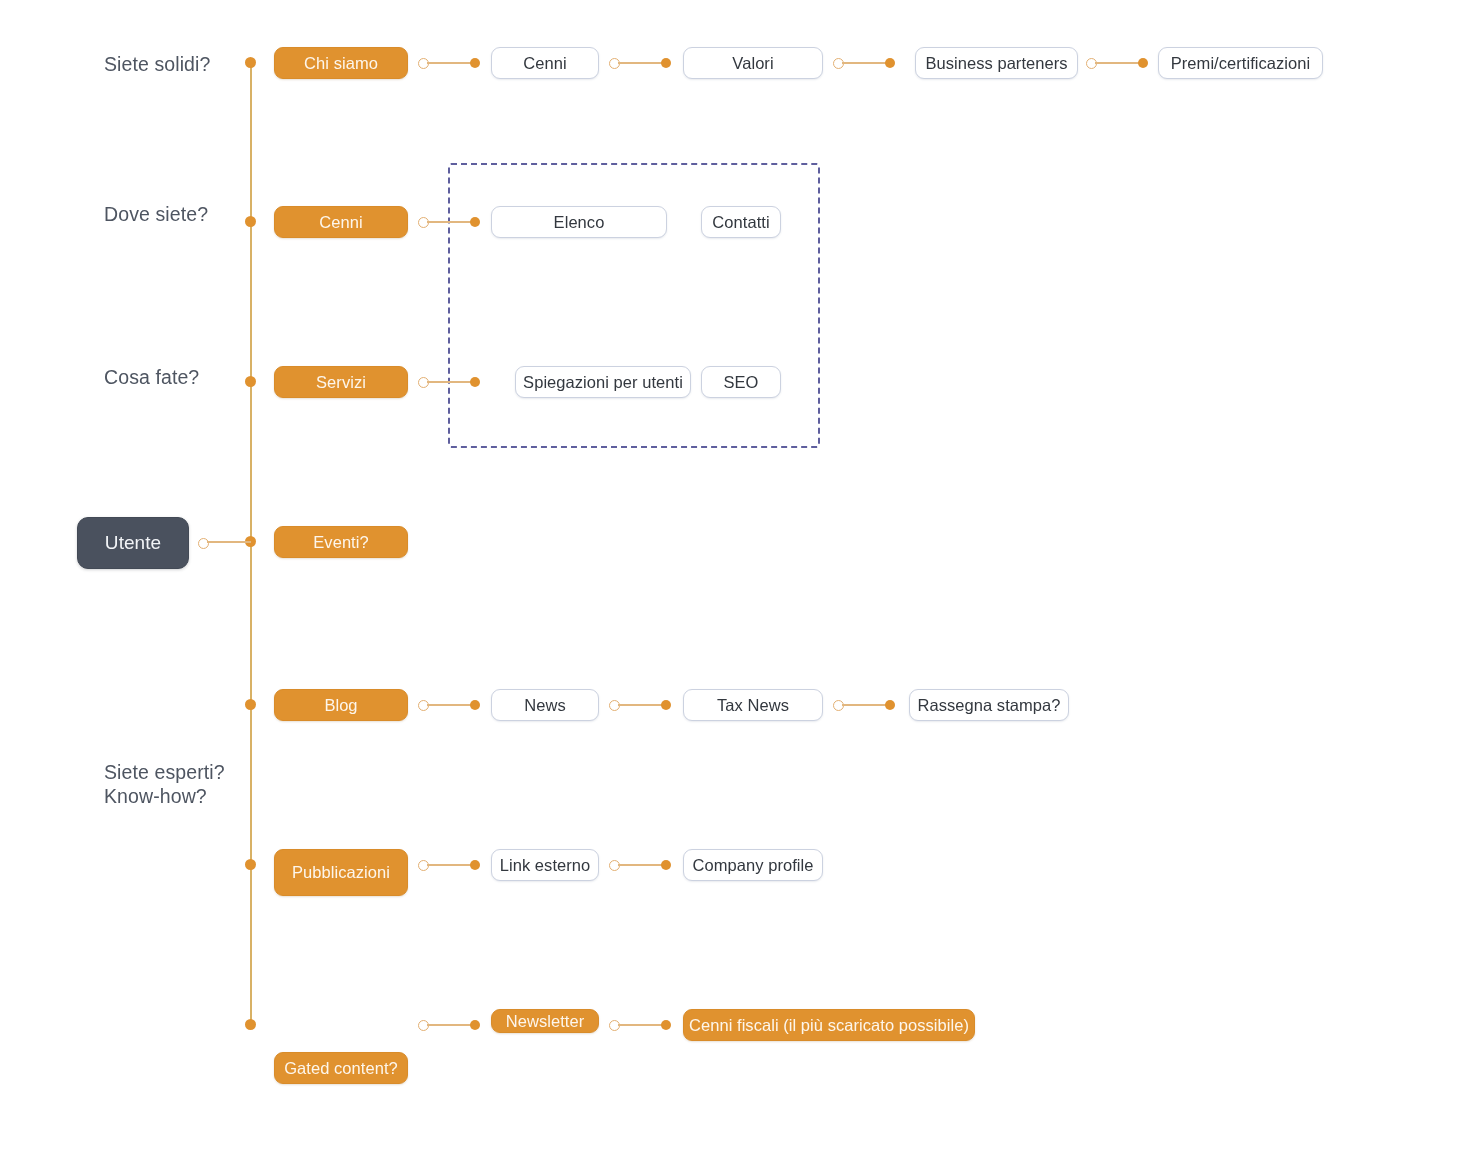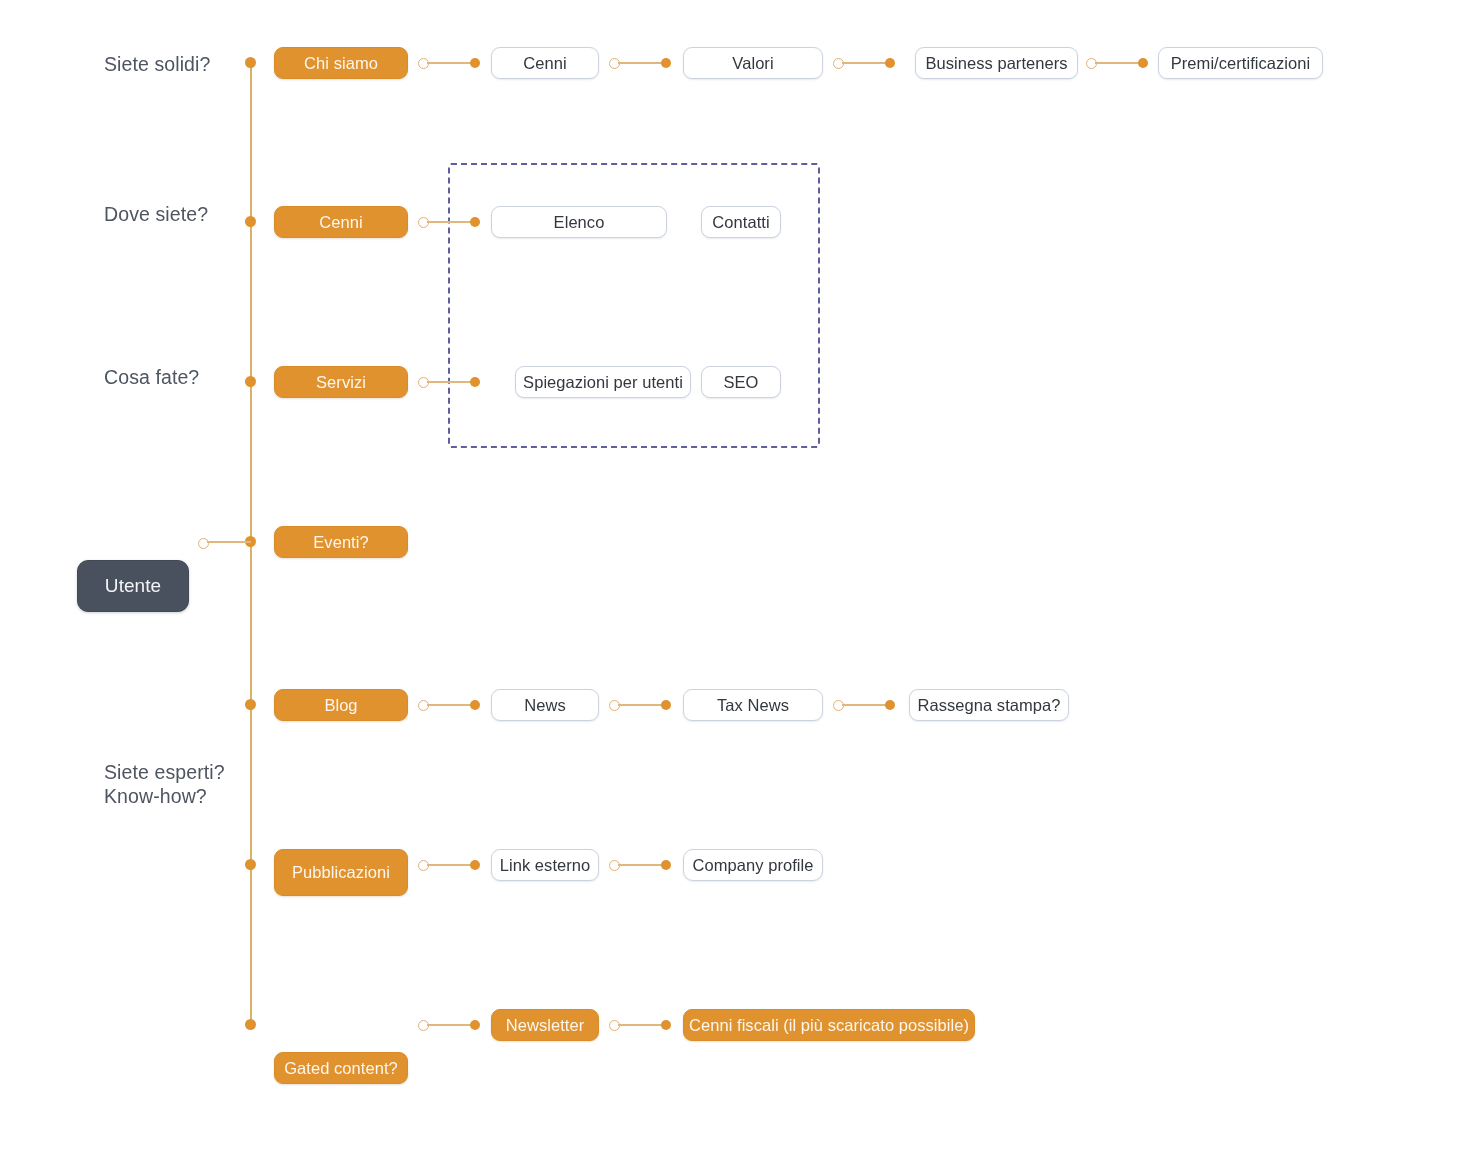--- a/index.html
+++ b/index.html
@@ -72,21 +72,20 @@
     border: 1px solid #ccd2e0;
     box-shadow: 0 1px 2px rgba(80,90,120,.13);
   }
   .node.dark {
     background: #4a515e;
     color: #f2f4f7;
     border: 1px solid #434a56;
     border-radius: 11px;
     box-shadow: 0 1px 3px rgba(40,45,55,.22);
     font-size: 19px;
-    margin-top: 43px;
   }
 
   
   .conn-line {
     position: absolute;
     height: 2px;
     background: #e2b77f;
   }
   .conn-open {
     position: absolute;
@@ -208,27 +207,27 @@
   <div class="node orange" style="left:274px; top:849px; width:134px; height:47px;">Pubblicazioni</div>
 
   <div class="conn-open" style="left:418px; top:860px;"></div>
   <div class="conn-line" style="left:427px; top:864px; width:44px;"></div>
   <div class="conn-fill" style="left:470px; top:860px;"></div>
   <div class="node white" style="left:491px; top:849px; width:108px; height:32px;">Link esterno</div>
 
   <div class="conn-open" style="left:609px; top:860px;"></div>
   <div class="conn-line" style="left:618px; top:864px; width:44px;"></div>
   <div class="conn-fill" style="left:661px; top:860px;"></div>
-  <div class="node white" style="left:683px; top:849px; width:140px; height:32px;border-radius:10px;">Company profile</div>
+  <div class="node white" style="left:683px; top:849px; width:140px; height:32px;">Company profile</div>
 
   <div class="node orange" style="left:274px; top:1009px; width:134px; height:32px;margin-top:43px;">Gated content?</div>
 
   <div class="conn-open" style="left:418px; top:1020px;"></div>
   <div class="conn-line" style="left:427px; top:1024px; width:44px;"></div>
   <div class="conn-fill" style="left:470px; top:1020px;"></div>
-  <div class="node orange" style="left:491px; top:1009px; width:108px; height:32px;">Newsletter</div>
+  <div class="node orange" style="left:491px; top:1009px; width:108px; height:24px;">Newsletter</div>
 
   <div class="conn-open" style="left:609px; top:1020px;"></div>
   <div class="conn-line" style="left:618px; top:1024px; width:44px;"></div>
   <div class="conn-fill" style="left:661px; top:1020px;"></div>
   <div class="node orange" style="left:683px; top:1009px; width:292px; height:32px;">Cenni fiscali (il più scaricato possibile)</div>
 
 </div>
 
 </body></html>

